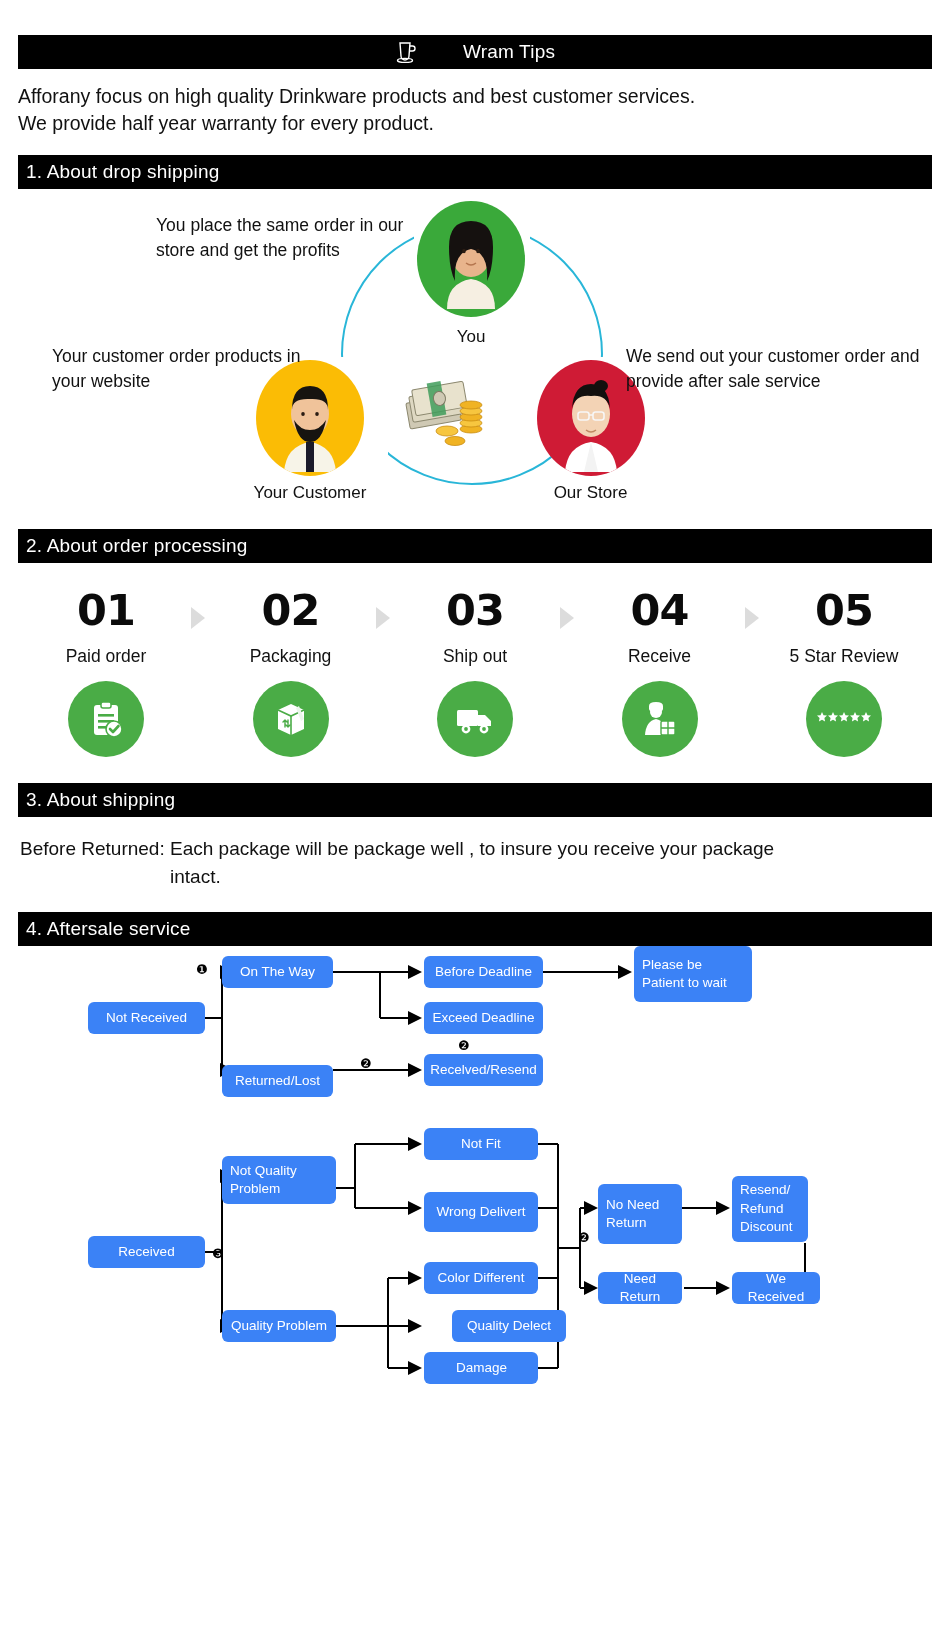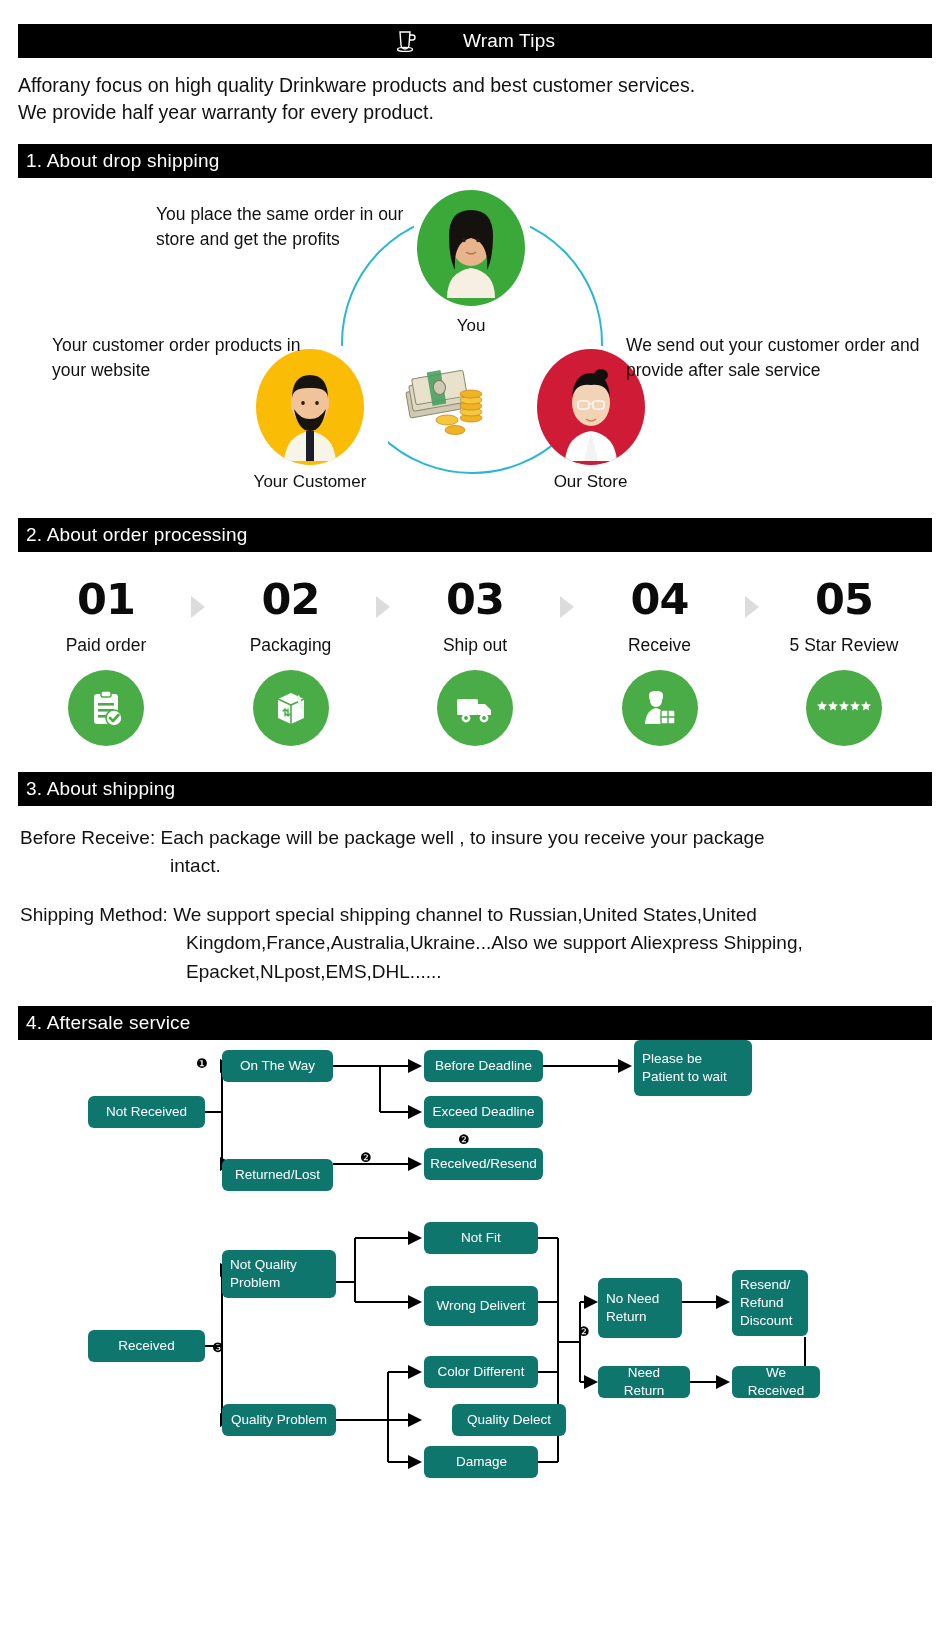--- a/index.html
+++ b/index.html
@@ -137,21 +137,21 @@
   
   .ship-block { margin: 18px 20px 0 20px; font-size: 19px; line-height: 1.5; }
   .ship-p { margin-bottom: 20px; }
   .ship-p .hang { display: block; padding-left: 150px; }
   .ship-p .hang2 { display: block; padding-left: 166px; }
 
   
   .flow { position: relative; margin: 12px 0 0 0; height: 500px; width: 950px; }
   .fbox {
     position: absolute;
-    background: #0f766e;
+    background: #3b82f6;
     color: #ffffff;
     border-radius: 6px;
     font-size: 13.5px;
     line-height: 1.35;
     display: flex;
     align-items: center;
     padding: 4px 8px;
     white-space: pre-line;
   }
   .fbox.center-txt { justify-content: center; text-align: center; }
@@ -161,21 +161,21 @@
     color: #000;
     font-family: "DejaVu Sans", sans-serif;
   }
   svg.lines { position: absolute; left: 0; top: 0; width: 950px; height: 500px; }
 </style>
 </head>
 <body>
 
 <div class="page">
 
-  <div class="bar center" style="margin-top:24px;gap:36px;">
+  <div class="bar center" style="margin-top:35px;gap:36px;">
     <span class="cup-icon">
       <svg width="22" height="24" viewBox="0 0 22 24">
         <path d="M5 3 h10 l-1 13 a4 4 0 0 1 -8 0 z" fill="none" stroke="#fff" stroke-width="1.4"></path>
         <path d="M14.5 6 h3 a2.5 2.5 0 0 1 0 5 h-2.6" fill="none" stroke="#fff" stroke-width="1.4"></path>
         <ellipse cx="10" cy="20.4" rx="7.5" ry="2" fill="none" stroke="#fff" stroke-width="1.4"></ellipse>
       </svg>
     </span>
     <span>Wram Tips</span>
   </div>
 
@@ -366,27 +366,22 @@
       </div>
     </div>
   </div>
 
   <div class="bar left" style="margin-top:26px;">
     <span>3. About  shipping</span>
   </div>
 
   <div class="ship-block">
     <div class="ship-p">
-      <span>Before Receive:</span><span> Each package will be package well , to insure you receive your package</span>
+      <span>Before Returned:</span><span> Each package will be package well , to insure you receive your package</span>
       <span class="hang">intact.</span>
-    </div>
-    <div class="ship-p">
-      <span>Shipping Method:</span><span> We support special shipping channel to Russian,United States,United</span>
-      <span class="hang2">Kingdom,France,Australia,Ukraine...Also we support Aliexpress Shipping,</span>
-      <span class="hang2">Epacket,NLpost,EMS,DHL......</span>
     </div>
   </div>
 
   <div class="bar left">
     <span>4. Aftersale service</span>
   </div>
 
   <div class="flow">
 
     <svg class="lines">
@@ -484,21 +479,21 @@
 
     <div class="fbox center-txt" style="left:424px; top:352px; width:114px; height:32px;margin-left:28px;">Quality Delect</div>
 
     <div class="fbox center-txt" style="left:424px; top:394px; width:114px; height:32px;padding-left:9px;">Damage</div>
 
     <div class="marker" style="left:578px; top:272px;">❷</div>
 
     <div class="fbox" style="left:598px; top:226px; width:84px; height:60px;">No Need
 Return</div>
 
-    <div class="fbox center-txt" style="left:598px; top:314px; width:92px; height:32px;">Need Return</div>
+    <div class="fbox center-txt" style="left:598px; top:314px; width:84px; height:32px;">Need Return</div>
 
     <div class="fbox" style="left:732px; top:218px; width:76px; height:66px;">Resend/
 Refund
 Discount</div>
 
     <div class="fbox center-txt" style="left:732px; top:314px; width:88px; height:32px;">We Received</div>
   </div>
 
 </div>
 

